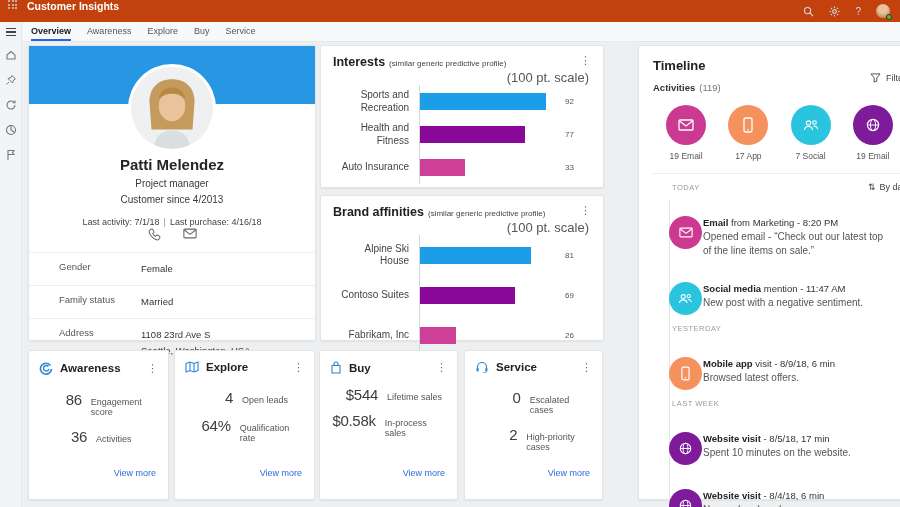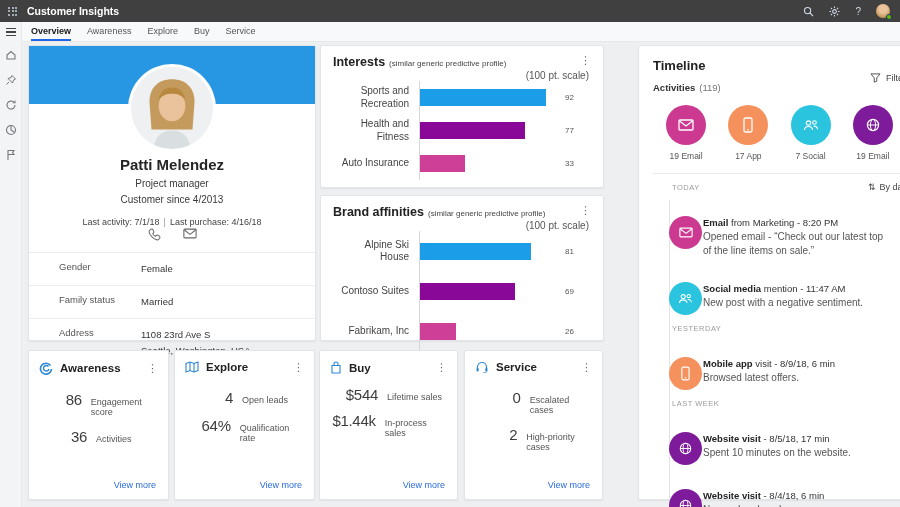--- a/index.html
+++ b/index.html
@@ -8,21 +8,21 @@
     font-family: "Liberation Sans", sans-serif;
     background:#edeff1; position:relative; overflow:hidden; color:#333;
   }
   svg { display:block; }
   .card { position:absolute; background:#fff; border:1px solid #e2e5e8;
           box-shadow:0 1px 2px rgba(0,0,0,.06); border-radius:2px; }
   .dots { color:#666; font-size:11px; line-height:1; cursor:pointer; }
 
   
   .topbar { position:absolute; left:0; top:0; width:900px; height:22px;
-            background:#404040; display:flex; align-items:center; z-index:5; }
+            background:#c2410c; display:flex; z-index:5; }
   .waffle { display:grid; grid-template-columns:repeat(3,2px); grid-auto-rows:2px;
             gap:1.5px; margin:0 10px 0 8px; }
   .waffle i { background:#c6d0df; border-radius:50%; }
   .app-title { color:#fff; font-size:10.5px; font-weight:bold; }
   .topbar-right { margin-left:auto; display:flex; align-items:center; gap:15px; margin-right:10px; }
   .tb-help { color:#cfd8e6; font-size:10px; }
   .tb-avatar { width:14px; height:14px; border-radius:50%;
                background:radial-gradient(circle at 50% 35%, #eac29b 35%, #c59a5d 70%); position:relative; }
   .tb-avatar .presence { position:absolute; right:-2px; bottom:-2px; width:6px; height:6px;
                border-radius:50%; background:#6bb700; border:1px solid #1b3a66; }
@@ -62,21 +62,21 @@
   .p-row .lbl { width:82px; font-size:9.5px; color:#555; }
   .p-row .val { font-size:9.5px; color:#333; line-height:1.7; }
 
   
   .interests-card { left:320px; top:45px; width:284px; height:143px; padding:9px 12px; }
   .brand-card { left:320px; top:195px; width:284px; height:146px; padding:9px 12px; }
   .c-title-row { display:flex; align-items:baseline; }
   .c-title { font-size:12.5px; font-weight:bold; color:#222; }
   .c-caption { font-size:8px; color:#444; margin-left:4px; }
   .c-dots { margin-left:auto; align-self:flex-start; }
-  .c-scale { text-align:right; font-size:10px; color:#555; margin:1px 2px 0 0; }
+  .c-scale { text-align:right; font-size:13px; color:#555; margin:1px 2px 0 0; }
   .chart-row { display:flex; align-items:center; }
   .interests-card .chart-row { height:33px; }
   .brand-card .chart-row { height:40px; }
   .chart-label { width:86px; text-align:right; padding-right:10px; font-size:10px; color:#444; line-height:1.25; }
   .chart-track { width:138px; border-left:1px solid #d5d8da; height:100%; display:flex; align-items:center; }
   .bar { height:17px; }
   .chart-val { font-size:8px; color:#555; margin-left:8px;text-align:right; }
 
   
   .kpi { height:150px; top:350px; padding:10px 10px; }
@@ -84,21 +84,21 @@
   .kpi-explore   { left:174px; width:141px; }
   .kpi-buy       { left:319px; width:139px; }
   .kpi-service   { left:464px; width:139px; }
   .kpi-head { display:flex; align-items:center; gap:7px; }
   .kpi-title { font-size:11.5px; font-weight:bold; color:#222; }
   .kpi-head .dots { margin-left:auto; }
   .kpi-stats { margin-top:16px; display:flex; flex-direction:column; gap:11px; }
   .stat { display:flex; align-items:baseline; }
   .stat-val { width:48px; text-align:right; font-size:15px; color:#3d3d3d; letter-spacing:-.3px; }
   .stat-label { margin-left:9px; font-size:9px; color:#555; }
-  .view-more { position:absolute; right:12px; bottom:9px; font-size:9px; color:#2b6bd8; cursor:pointer; }
+  .view-more { position:absolute; right:12px; bottom:21px; font-size:9px; color:#2b6bd8; cursor:pointer; }
 
   
   .timeline-card { left:638px; top:45px; width:283px; height:455px; }
   .tl-head { position:relative; padding:12px 14px 0; }
   .tl-title { font-size:13px; font-weight:bold; color:#222; }
   .tl-dots { position:absolute; top:8px; right:10px; }
   .tl-filter { position:absolute; top:27px; right:14px; display:flex; align-items:center; gap:5px;
                font-size:9px; color:#444; cursor:pointer; }
   .tl-activities { margin-top:9px; display:flex; align-items:center; font-size:9.5px; }
   .tl-activities b { color:#333; }
@@ -385,21 +385,21 @@
       </span>
     <span class="kpi-title">Buy</span>
     <span class="dots">⋮</span>
   </div>
   <div class="kpi-stats" style="margin-top:12px; gap:9px;">
     <div class="stat">
         <span class="stat-val">$544</span>
         <span class="stat-label">Lifetime sales</span>
       </div>
     <div class="stat">
-        <span class="stat-val">$1.44k</span>
+        <span class="stat-val">$0.58k</span>
         <span class="stat-label">In-process sales</span>
       </div>
   </div>
   <span class="view-more">View more</span>
 </section>
 
 <section class="card kpi kpi-service">
   <div class="kpi-head">
     <span>
         <svg width="14" height="12" viewBox="0 0 14 12">

